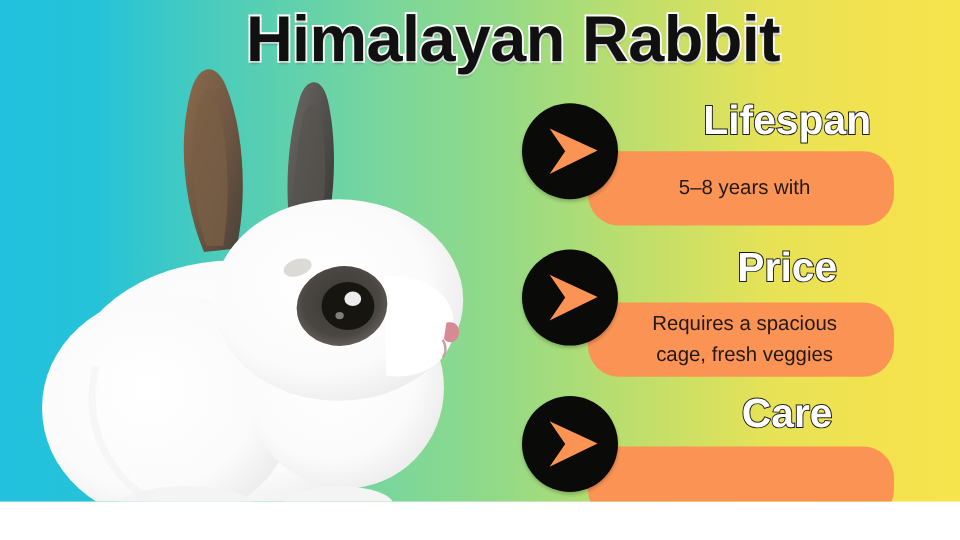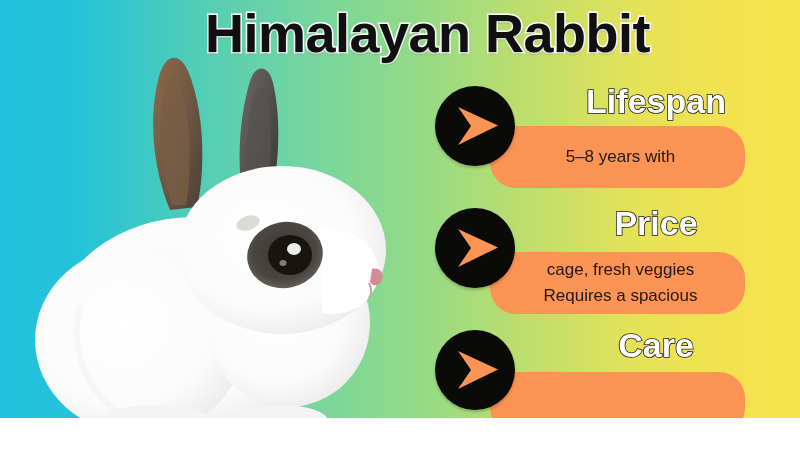--- a/index.html
+++ b/index.html
@@ -237,22 +237,22 @@
 
     <div class="row row-2">
       <div class="bullet-icon">
         <svg width="44" height="42" viewBox="0 0 44 42" xmlns="http://www.w3.org/2000/svg">
           <path d="M3 2 L43 20.5 L3 40 L16 21 Z" fill="#fa9354"></path>
         </svg>
       </div>
       <div class="heading">Price</div>
       <div class="pill"></div>
       <div class="pill-text">
+        <span class="line">Requires a spacious</span>
         <span class="line">cage, fresh veggies</span>
-        <span class="line">Requires a spacious</span>
       </div>
     </div>
 
     <div class="row row-3">
       <div class="bullet-icon">
         <svg width="44" height="42" viewBox="0 0 44 42" xmlns="http://www.w3.org/2000/svg">
           <path d="M3 2 L43 20.5 L3 40 L16 21 Z" fill="#fa9354"></path>
         </svg>
       </div>
       <div class="heading">Care</div>

